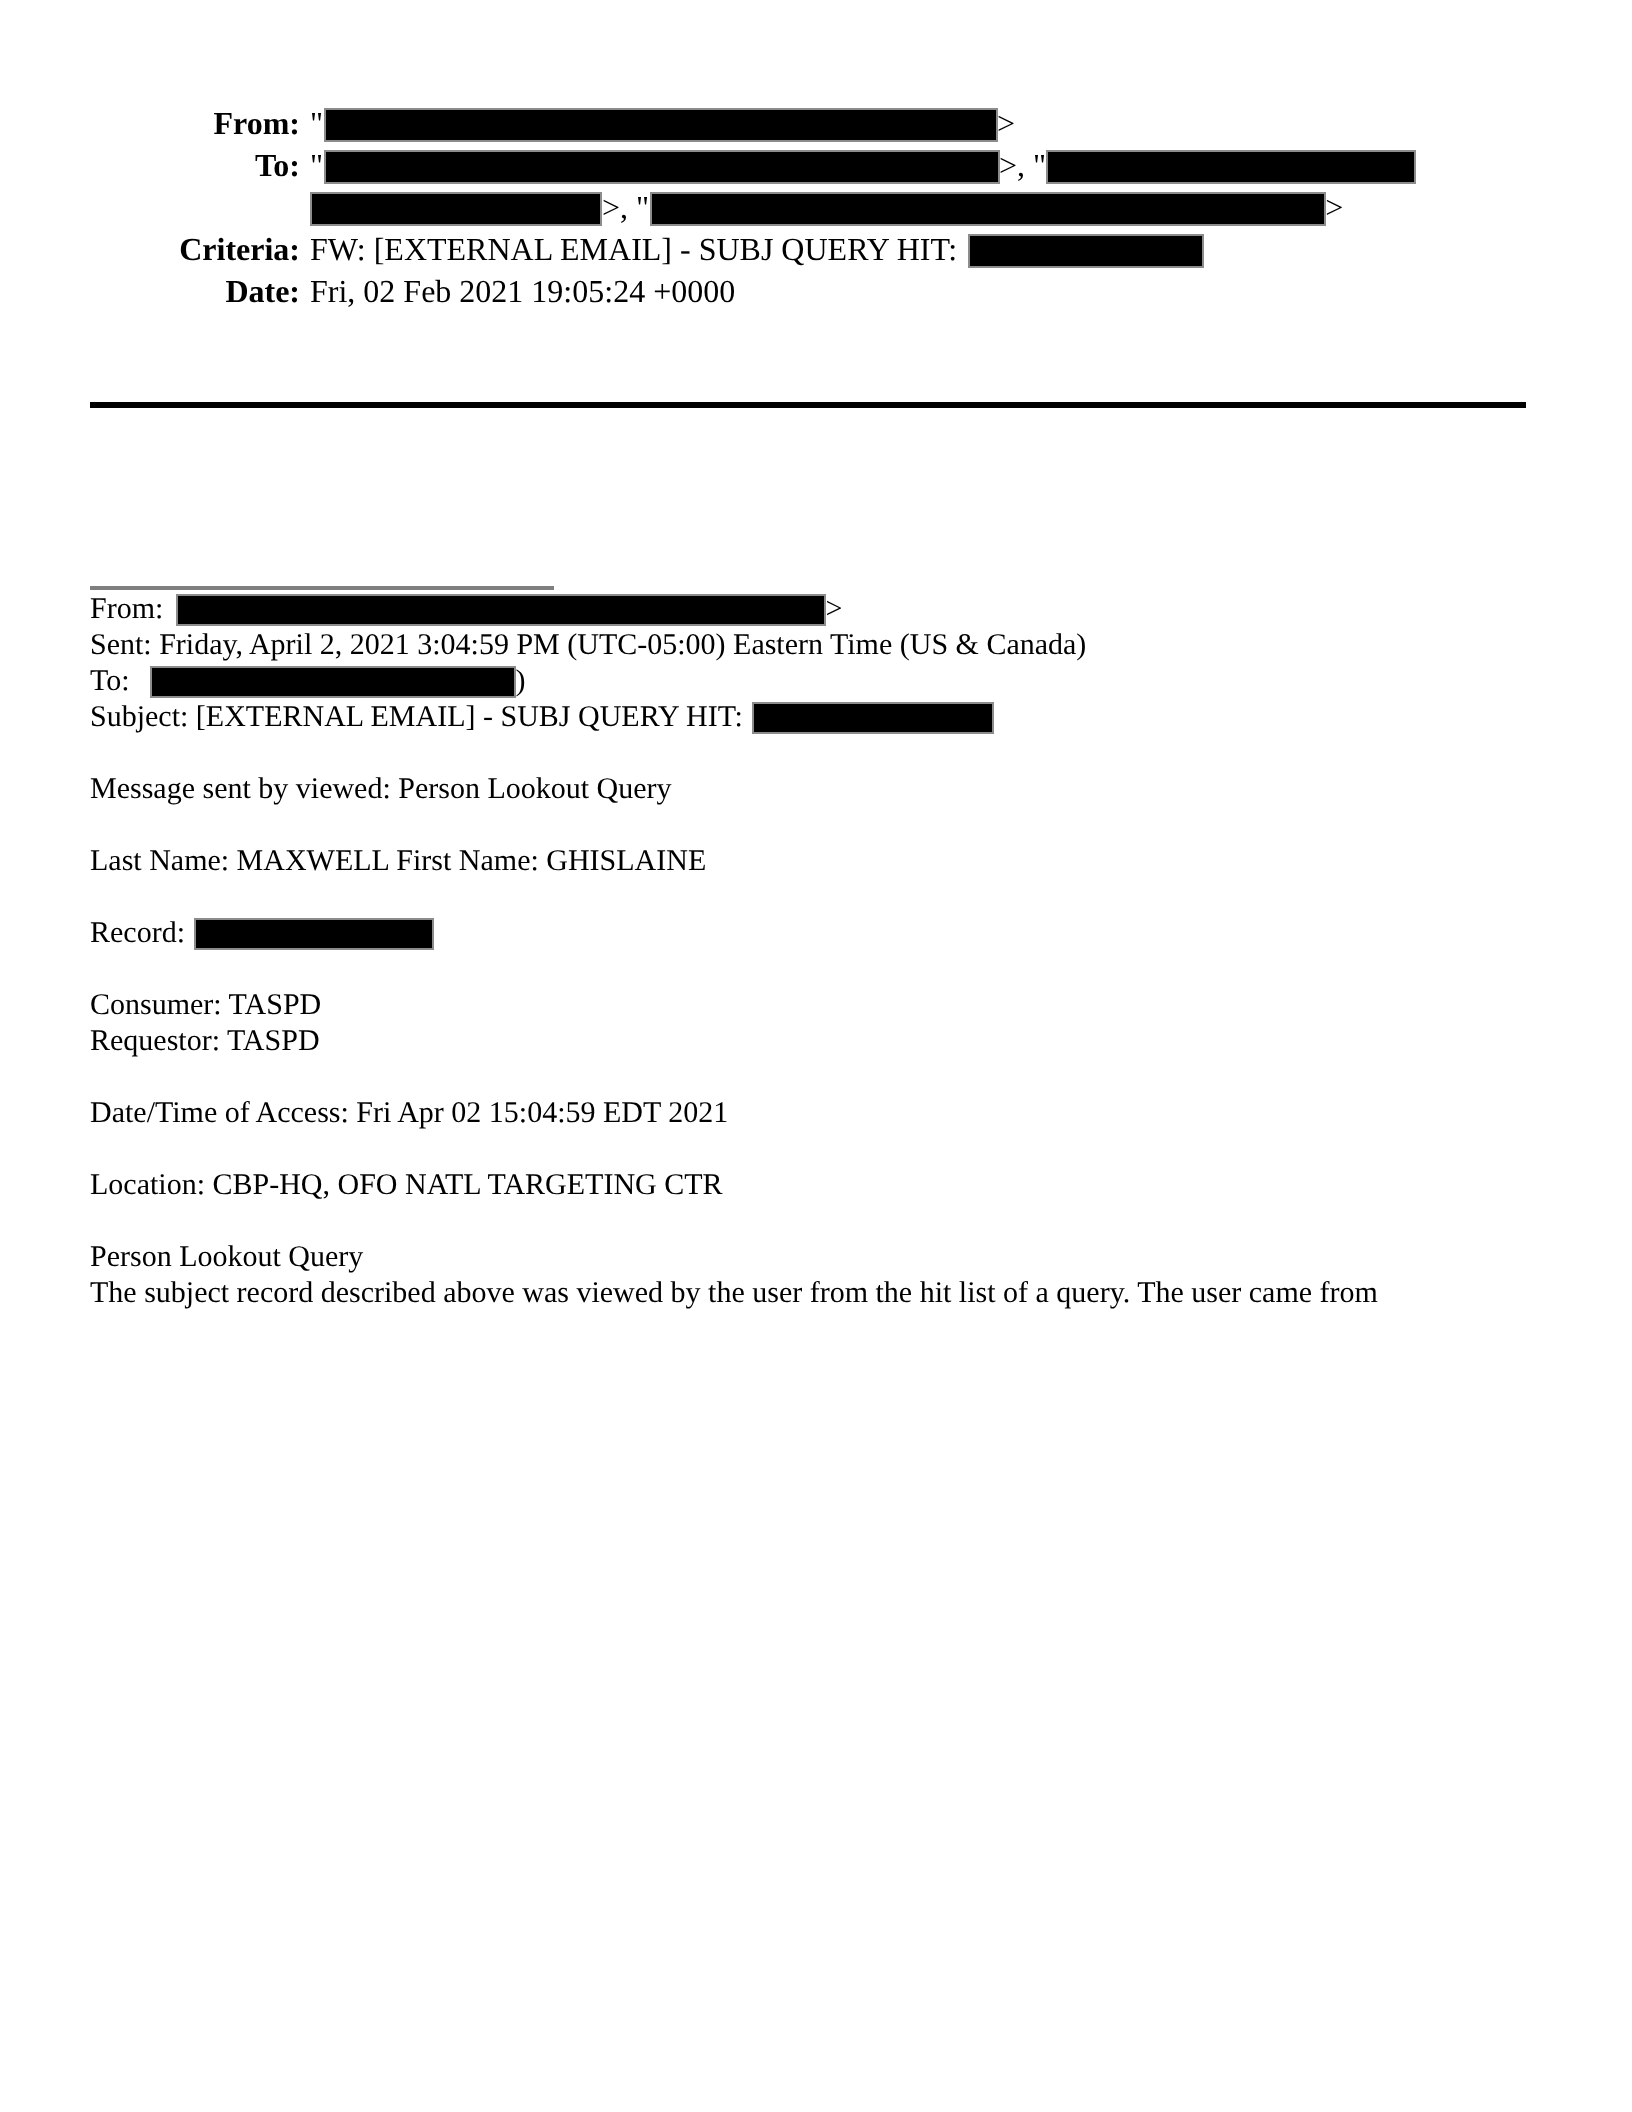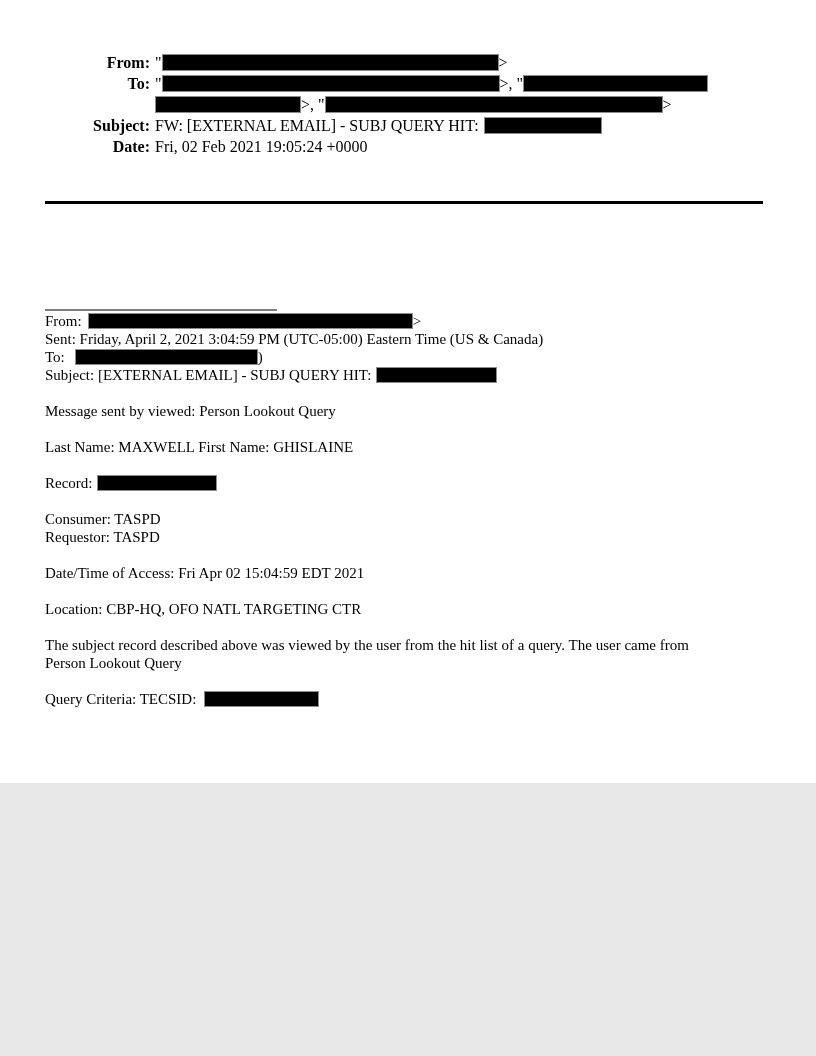--- a/index.html
+++ b/index.html
@@ -1,20 +1,20 @@
 <!DOCTYPE html>
 <html><head>
 <meta charset="utf-8">
 <style>
   * { margin: 0; padding: 0; box-sizing: border-box; }
   html, body { background: #e8e8e8; }
   .page {
     position: relative;
     width: 816px;
-    height: 783px;
+    height: 1056px;
     background: #ffffff;
     font-family: "Liberation Serif", "DejaVu Serif", serif;
     color: #000000;
     overflow: hidden;
     margin: 0 auto;
     padding-left: 12px;
   }
 
   
   .email-header {
@@ -57,21 +57,20 @@
   }
 
   
   .email-body {
     position: absolute;
     left: 45px;
     top: 293px;
     width: 730px;
     font-size: 15px;
     line-height: 18px;
-    margin-top: 16px;
   }
   .sep {
     width: 232px;
     height: 2px;
     background: #7f7f7f;
     margin-bottom: 1px;
   }
   .email-body p { margin: 0 0 18px 0; }
   .bline { white-space: nowrap; }
   .wrapline { white-space: normal; }
@@ -90,21 +89,21 @@
 
     <div class="hrow">
       <div class="hlabel">To:</div>
       <div class="hval">
         <div class="hline"><span>"</span><span class="redact rh" style="width:338px"></span><span>&gt;, "</span><span class="redact rh" style="width:185px"></span></div>
         <div class="hline"><span class="redact rh" style="width:146px"></span><span>&gt;, "</span><span class="redact rh" style="width:338px"></span><span>&gt;</span></div>
       </div>
     </div>
 
     <div class="hrow">
-      <div class="hlabel">Subject:</div>
+      <div class="hlabel">Criteria:</div>
       <div class="hval"><span>FW: [EXTERNAL EMAIL] - SUBJ QUERY HIT:</span><span class="redact rh" style="width:118px; margin-left:5px"></span></div>
     </div>
 
     <div class="hrow">
       <div class="hlabel">Date:</div>
       <div class="hval">Fri, 02 Feb 2021 19:05:24 +0000</div>
     </div>
 
 
   </div>
@@ -131,21 +130,20 @@
     <p>
       <span class="bline" style="display:block">Consumer: TASPD</span>
       <span class="bline" style="display:block">Requestor: TASPD</span>
     </p>
 
     <p class="bline">Date/Time of Access: Fri Apr 02 15:04:59 EDT 2021</p>
 
     <p class="bline">Location: CBP-HQ, OFO NATL TARGETING CTR</p>
 
     <p>
+      <span class="wrapline" style="display:block">Person Lookout Query</span>
       <span class="wrapline" style="display:block">The subject record described above was viewed by the user from the hit list of a query. The user came from</span>
-      <span class="wrapline" style="display:block">Person Lookout Query</span>
     </p>
 
-    <p class="bline"><span>Query Criteria: TECSID:</span><span class="redact rb" style="width:115px; margin-left:8px"></span></p>
 
   </div>
 
 </div>
 
 </body></html>

